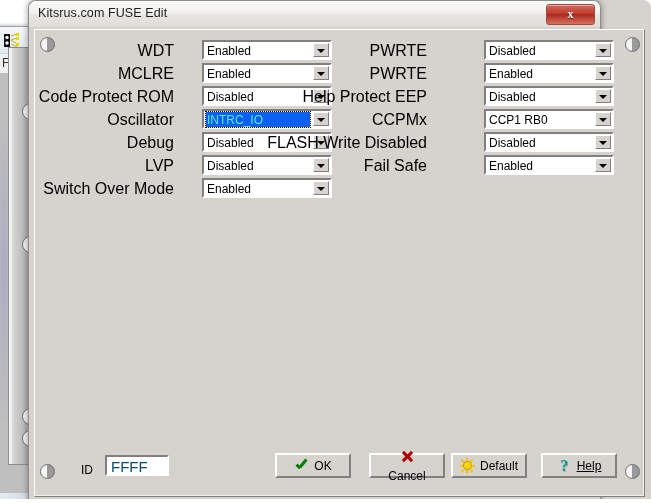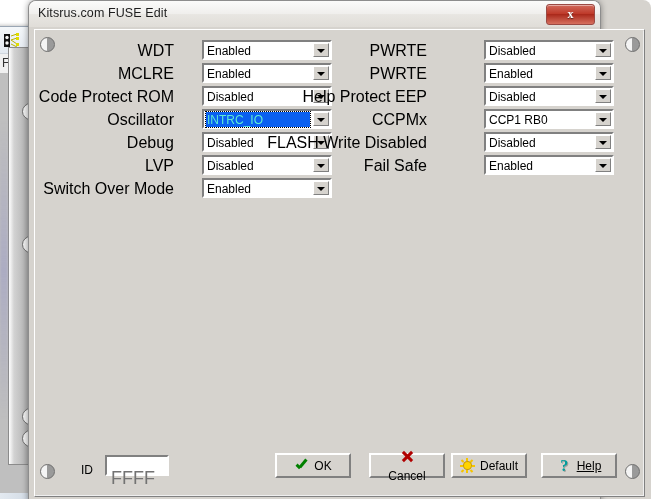--- a/index.html
+++ b/index.html
@@ -174,21 +174,21 @@
   .idlabel{
     position:absolute;left:52px;top:462px;font-size:12px;color:#000;
   }
   .idfield{
     position:absolute;left:76px;top:454px;width:64px;height:21px;
     background:#ffffff;
     border:2px solid;border-color:#808080 #ffffff #ffffff #808080;
     box-sizing:border-box;
   }
   .idfield span{
-    position:absolute;left:4px;top:14px;font-size:18px;color:#737373;line-height:15px;
+    position:absolute;left:4px;top:2px;font-size:15px;color:#0c4a6e;line-height:15px;
   }
 
   
   .btn{
     position:absolute;top:452px;height:25px;width:76px;
     background:#d6d3ce;
     border:2px solid;border-color:#ffffff #808080 #808080 #ffffff;
     box-sizing:border-box;cursor:pointer;
     display:flex;align-items:center;justify-content:center;gap:5px;
   }

